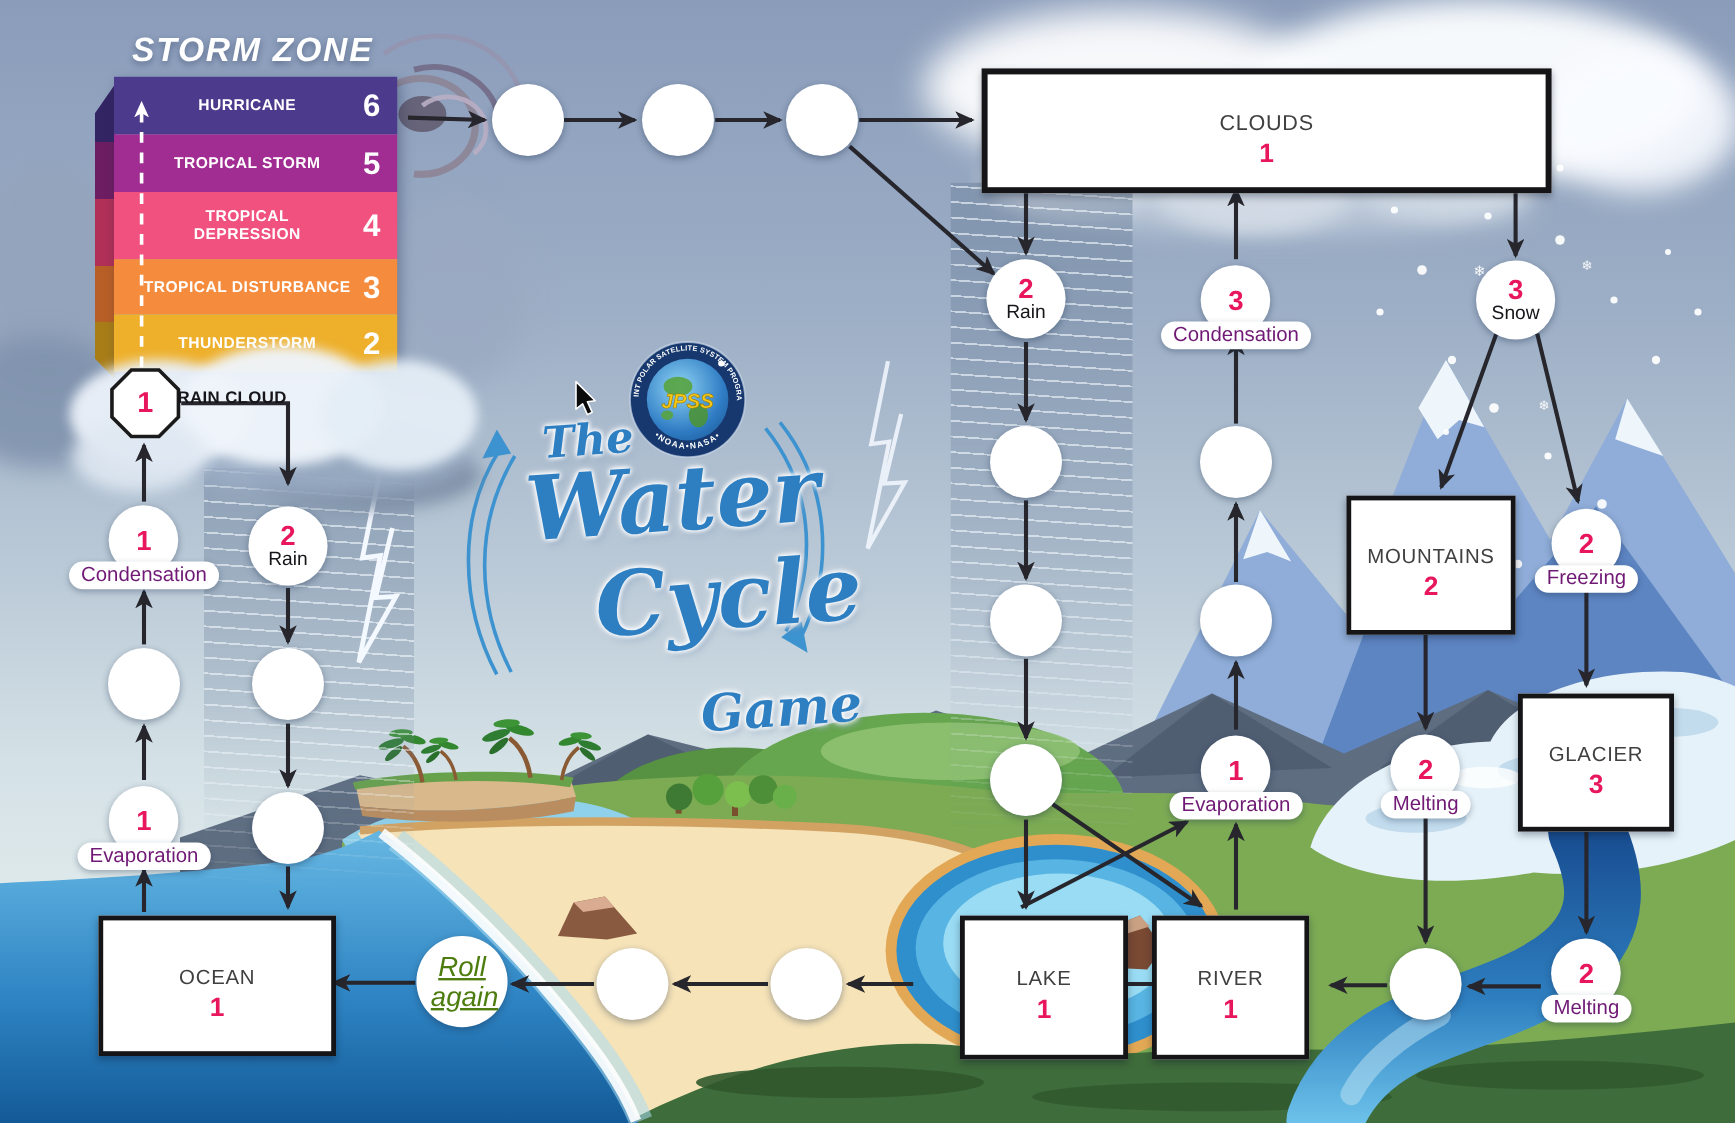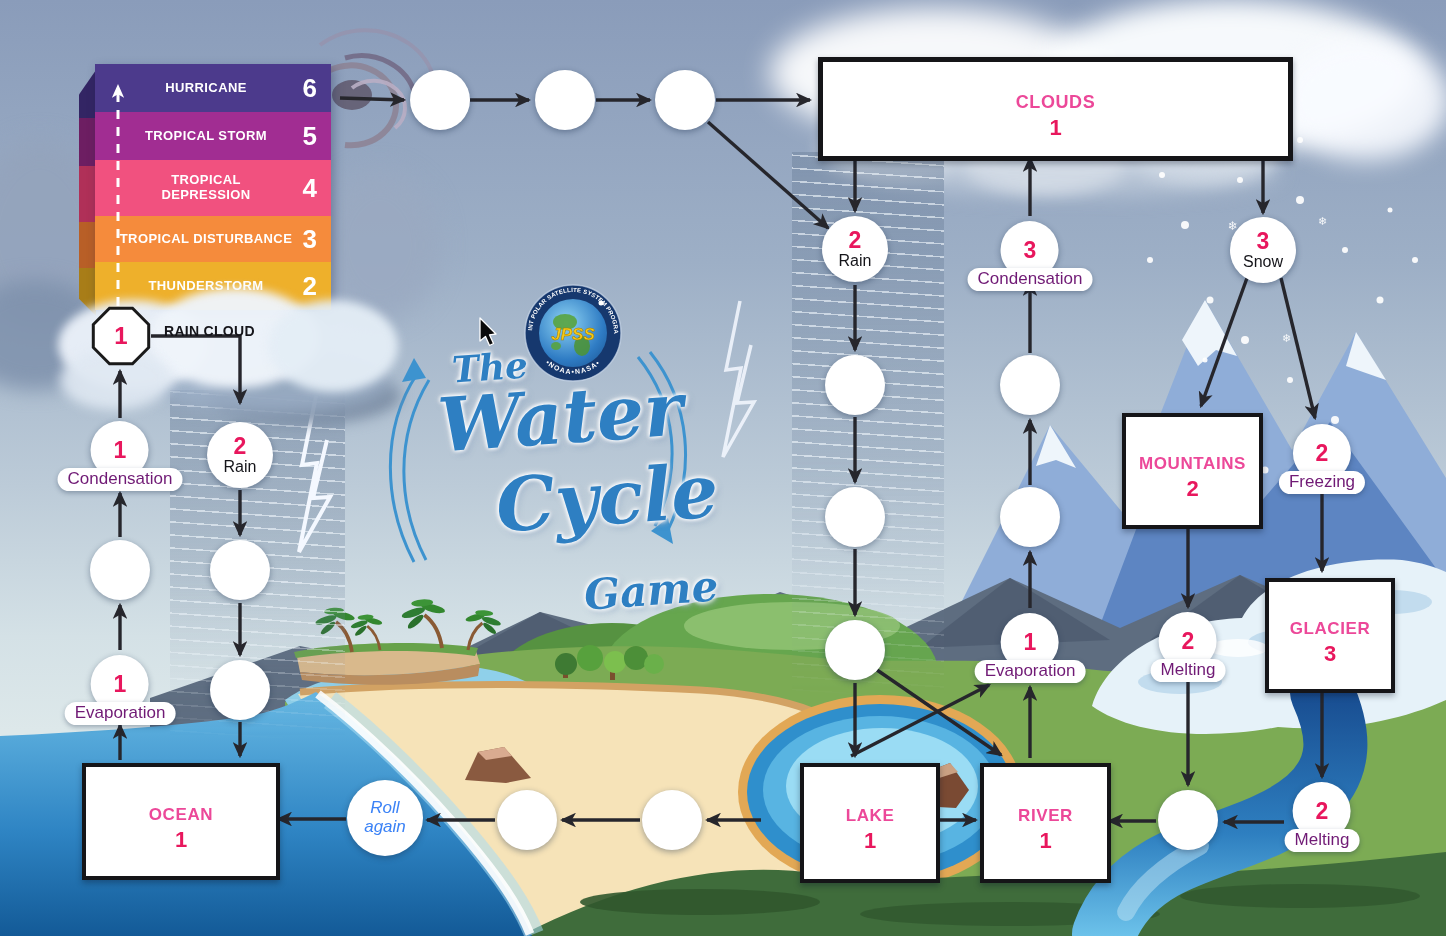--- a/index.html
+++ b/index.html
@@ -23,44 +23,44 @@
   #sz-box{position:absolute;left:95px;top:64px;width:236px;z-index:4;box-shadow:3px 4px 10px rgba(30,40,80,.35);}
   #sz-bevel{position:absolute;left:79px;top:70px;width:17px;height:246px;z-index:4;
     background:linear-gradient(180deg,#332564 0 19.5%,#6d1e62 19.5% 39%,#b03058 39% 61.8%,#b85f27 61.8% 80.5%,#a87d18 80.5% 100%);
     clip-path:polygon(100% 0,100% 100%,0 93%,0 10%);}
   .sz-row{display:flex;align-items:center;padding:0 14px 0 24px;}
   .sz-label{flex:1;text-align:center;color:#fff;font-weight:bold;font-size:13px;line-height:1.15;letter-spacing:.4px;}
   .sz-num{width:24px;text-align:right;color:#fff;font-weight:bold;font-size:26px;}
   
   .space{position:absolute;z-index:7;background:#fff;border:4px solid #151518;display:flex;flex-direction:column;
     align-items:center;justify-content:center;gap:4px;box-shadow:0 3px 6px rgba(10,20,40,.35);}
-  .space-name{font-weight:bold;font-size:17px;letter-spacing:.6px;color:#ec4899;margin-top:12px;}
+  .space-name{font-weight:normal;font-size:17px;letter-spacing:.6px;color:#404040;margin-top:12px;}
   .space-num{font-weight:bold;font-size:22px;color:var(--accent,#e8175d);line-height:1;}
   
   .pcircle{position:absolute;z-index:7;width:60px;height:60px;border-radius:50%;background:#fff;
     transform:translate(-50%,-50%);box-shadow:0 2px 6px rgba(25,45,75,.4);}
   .bignode{position:absolute;z-index:7;width:66px;height:66px;border-radius:50%;background:#fff;
     transform:translate(-50%,-50%);display:flex;flex-direction:column;align-items:center;justify-content:center;
     box-shadow:0 2px 6px rgba(25,45,75,.4);}
   .bignode .num{font-size:23px;font-weight:bold;color:var(--accent,#e8175d);line-height:1;}
   .bignode .lbl{font-size:16px;color:#15151a;line-height:1.1;}
   .cnode{position:absolute;z-index:7;transform:translateX(-50%);display:flex;flex-direction:column;align-items:center;}
   .cnode-circle{width:58px;height:58px;border-radius:50%;background:#fff;display:flex;align-items:center;
     justify-content:center;box-shadow:0 2px 6px rgba(25,45,75,.4);}
   .cnode-circle .num{font-size:23px;font-weight:bold;color:var(--accent,#e8175d);}
   .cnode-pill{margin-top:-11px;background:#fff;border-radius:13px;padding:1px 10px 2px;font-size:17px;
     white-space:nowrap;color:#701a75;box-shadow:0 2px 5px rgba(25,45,75,.35);}
   #roll-again{position:absolute;z-index:7;width:76px;height:76px;border-radius:50%;background:#fff;
     transform:translate(-50%,-50%);display:flex;align-items:center;justify-content:center;text-align:center;
-    font-style:italic;font-size:17px;line-height:1.1;color:#3b82f6;box-shadow:0 2px 6px rgba(25,45,75,.4);width:76px;}
+    font-style:italic;font-size:23px;line-height:1.1;color:#4d7c0f;box-shadow:0 2px 6px rgba(25,45,75,.4);width:76px;text-decoration:underline;}
   #roll-again span{display:block;width:52px;}
   #octagon-wrap{position:absolute;left:89px;top:304px;width:64px;height:64px;z-index:7;}
   #octagon-num{position:absolute;left:89px;top:304px;width:64px;height:64px;z-index:8;display:flex;
     align-items:center;justify-content:center;font-size:24px;font-weight:bold;color:var(--accent,#e8175d);}
-  #rain-cloud-label{position:absolute;left:164px;top:323px;z-index:7;font-size:14px;font-weight:bold;
+  #rain-cloud-label{position:absolute;left:148px;top:323px;z-index:7;font-size:14px;font-weight:bold;
     letter-spacing:.3px;color:#15151a;}
   
   .tword{position:absolute;z-index:5;font-family:"DejaVu Serif",serif;font-style:italic;font-weight:bold;
     color:#2e7fc2;transform:rotate(-4deg);
     text-shadow:0 0 4px #fff,0 0 4px #fff,0 0 7px #fff,2px 3px 6px rgba(110,140,175,.7);}
   #cursor{position:absolute;left:0;top:0;z-index:9;}
 </style>
 </head>
 <body>
 
@@ -248,20 +248,21 @@
       <path d="M426,560 C398,506 394,438 429,380"></path>
       <polygon points="414,358 402,382 426,378" fill="#3d93cf" stroke="none"></polygon>
     </g>
     <g fill="none" stroke="#3d93cf" stroke-width="3">
       <path d="M650,352 C690,402 697,472 667,532"></path>
       <path d="M638,357 C676,404 683,468 655,526"></path>
       <polygon points="673,544 651,531 668,518" fill="#3d93cf" stroke="none"></polygon>
     </g>
   </svg>
 
+  <div id="sz-title">STORM ZONE</div>
   <div id="sz-bevel"></div>
   <div id="sz-box">
     <div class="sz-row" style="height: 48px; background-color: rgb(76, 58, 140);">
       <span class="sz-label">HURRICANE</span>
       <span class="sz-num">6</span>
     </div>
     <div class="sz-row" style="height: 48px; background-color: rgb(161, 45, 146);">
       <span class="sz-label">TROPICAL STORM</span>
       <span class="sz-num">5</span>
     </div>
@@ -345,21 +346,21 @@
     <div class="space-num">1</div>
   </div>
   <div class="space" style="left:82px;top:763px;width:190px;height:109px;">
     <div class="space-name">OCEAN</div>
     <div class="space-num">1</div>
   </div>
   <div class="space" style="left:800px;top:763px;width:132px;height:112px;">
     <div class="space-name">LAKE</div>
     <div class="space-num">1</div>
   </div>
-  <div class="space" style="left:980px;top:763px;width:123px;height:112px;">
+  <div class="space" style="left:960px;top:763px;width:123px;height:112px;">
     <div class="space-name">RIVER</div>
     <div class="space-num">1</div>
   </div>
   <div class="space" style="left:1122px;top:413px;width:133px;height:108px;">
     <div class="space-name">MOUNTAINS</div>
     <div class="space-num">2</div>
   </div>
   <div class="space" style="left:1265px;top:578px;width:122px;height:107px;">
     <div class="space-name">GLACIER</div>
     <div class="space-num">3</div>

